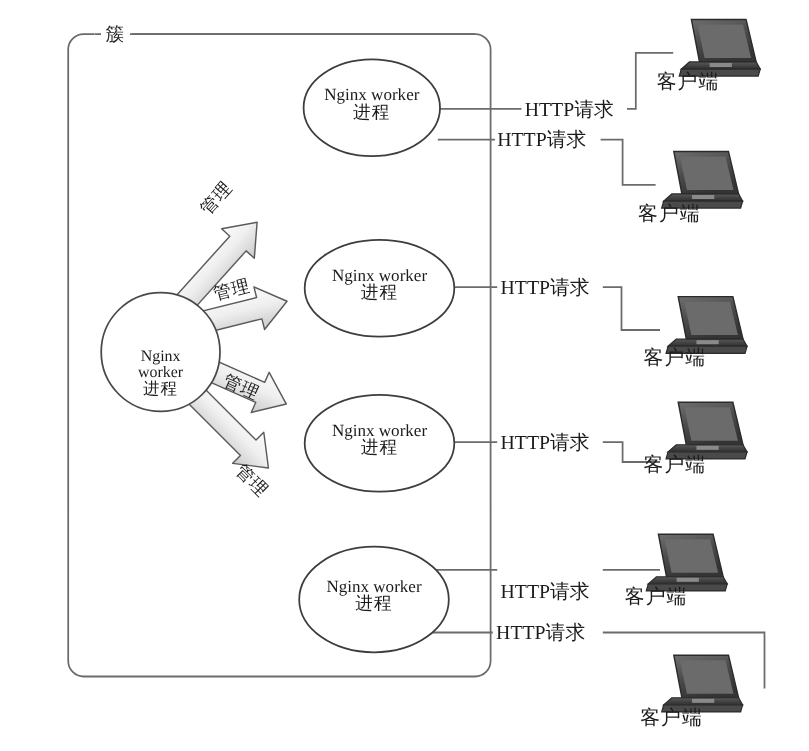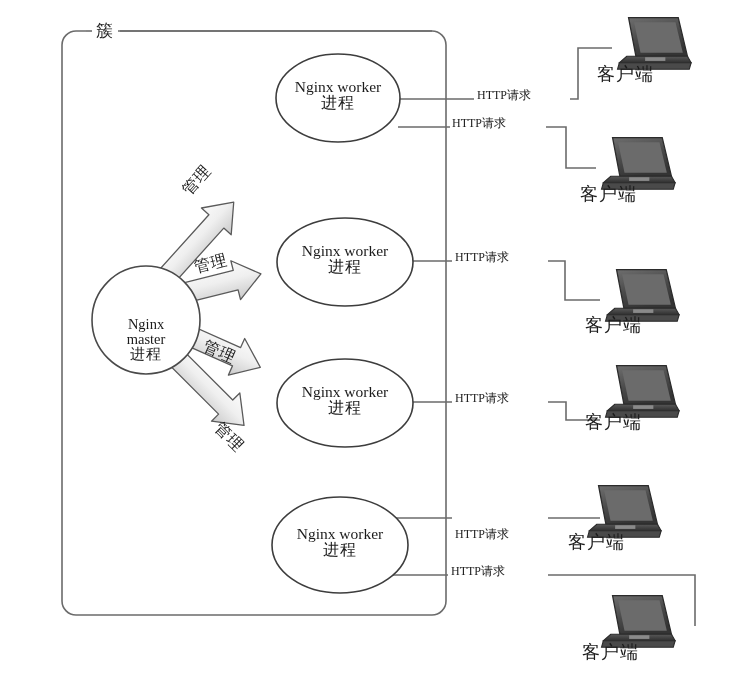--- a/index.html
+++ b/index.html
@@ -17,21 +17,21 @@
     text-align:center;
     font-family:Liberation Serif, serif;
     color:#1b1b1b;
     line-height:1.05;
   }
   .worker-label{font-size:15.5px;}
   .worker-label .cn{font-size:16px;letter-spacing:1px;}
   .master-label{font-size:14.5px;margin-top:28px;}
   .master-label .cn{font-size:15px;letter-spacing:1px;}
   .http-label{
-    font-size:12px;color:#1b1b1b;letter-spacing:0px;
+    font-size:18px;color:#1b1b1b;letter-spacing:0px;
     font-family:"Liberation Serif", serif;
   }
   .client-label{
     font-size:18px;color:#1b1b1b;letter-spacing:1px;
     font-family:Liberation Mono, monospace;
   }
   .cluster-label{
     font-size:17px;color:#2a2a2a;letter-spacing:1px;
     background:#ffffff;padding:0 4px;
   }
@@ -170,21 +170,21 @@
         <path d="M 8 53 L 86 53 L 84 60 L 6 60 Z" fill="#4a4a4a" stroke="#2b2b2b" stroke-width="1.2"></path>
         <rect x="36" y="47" width="22" height="4" fill="#8a8a8a"></rect>
       </g>
     </g>
   </svg>
 
   <div class="txt cluster-label" style="left:92px;top:19px;">簇</div>
 
   <div class="txt node-label master-label" style="left:96px;top:289px;width:100px;">
     <div>Nginx</div>
-    <div>master</div>
+    <div>worker</div>
     <div class="cn">进程</div>
   </div>
 
   <div class="txt node-label worker-label" style="left:268px;top:79px;width:140px;">
     <div>Nginx worker</div>
     <div class="cn">进程</div>
   </div>
   <div class="txt node-label worker-label" style="left:275px;top:243px;width:140px;">
     <div>Nginx worker</div>
     <div class="cn">进程</div>

